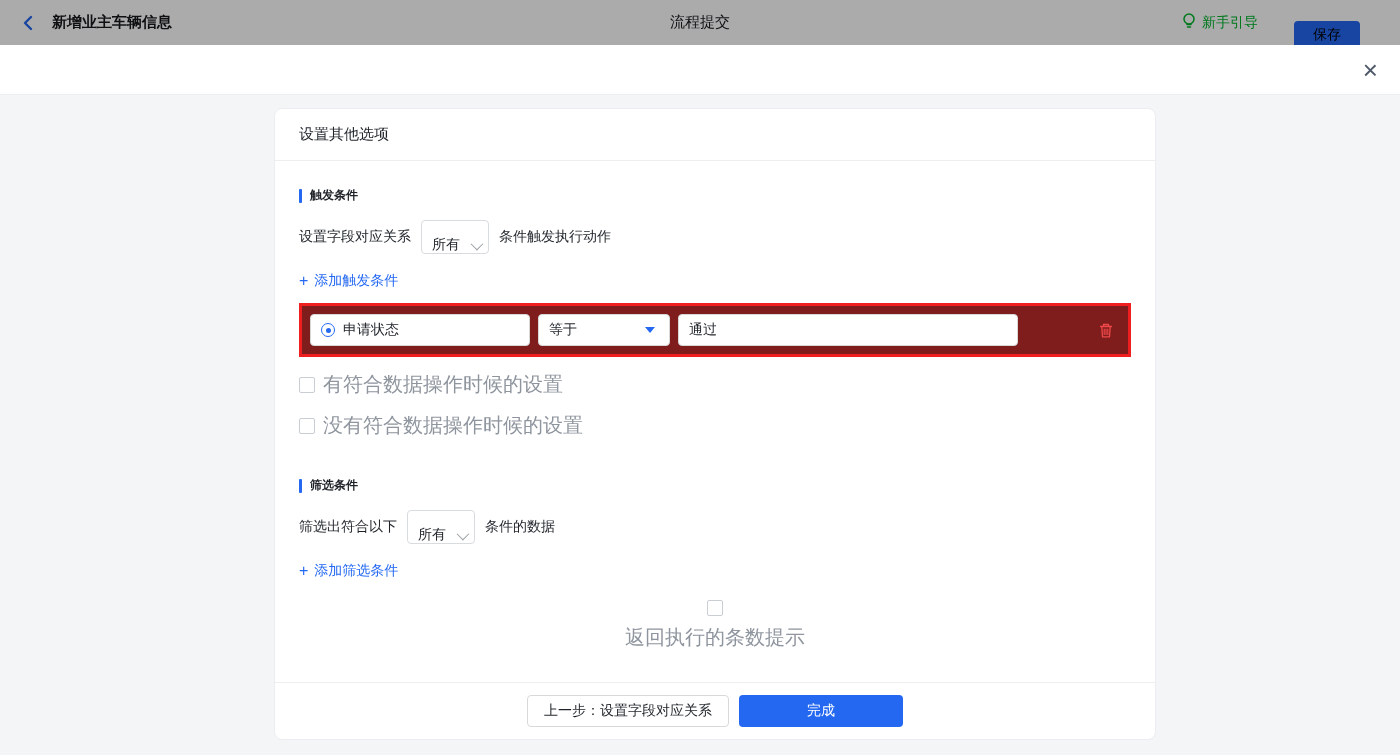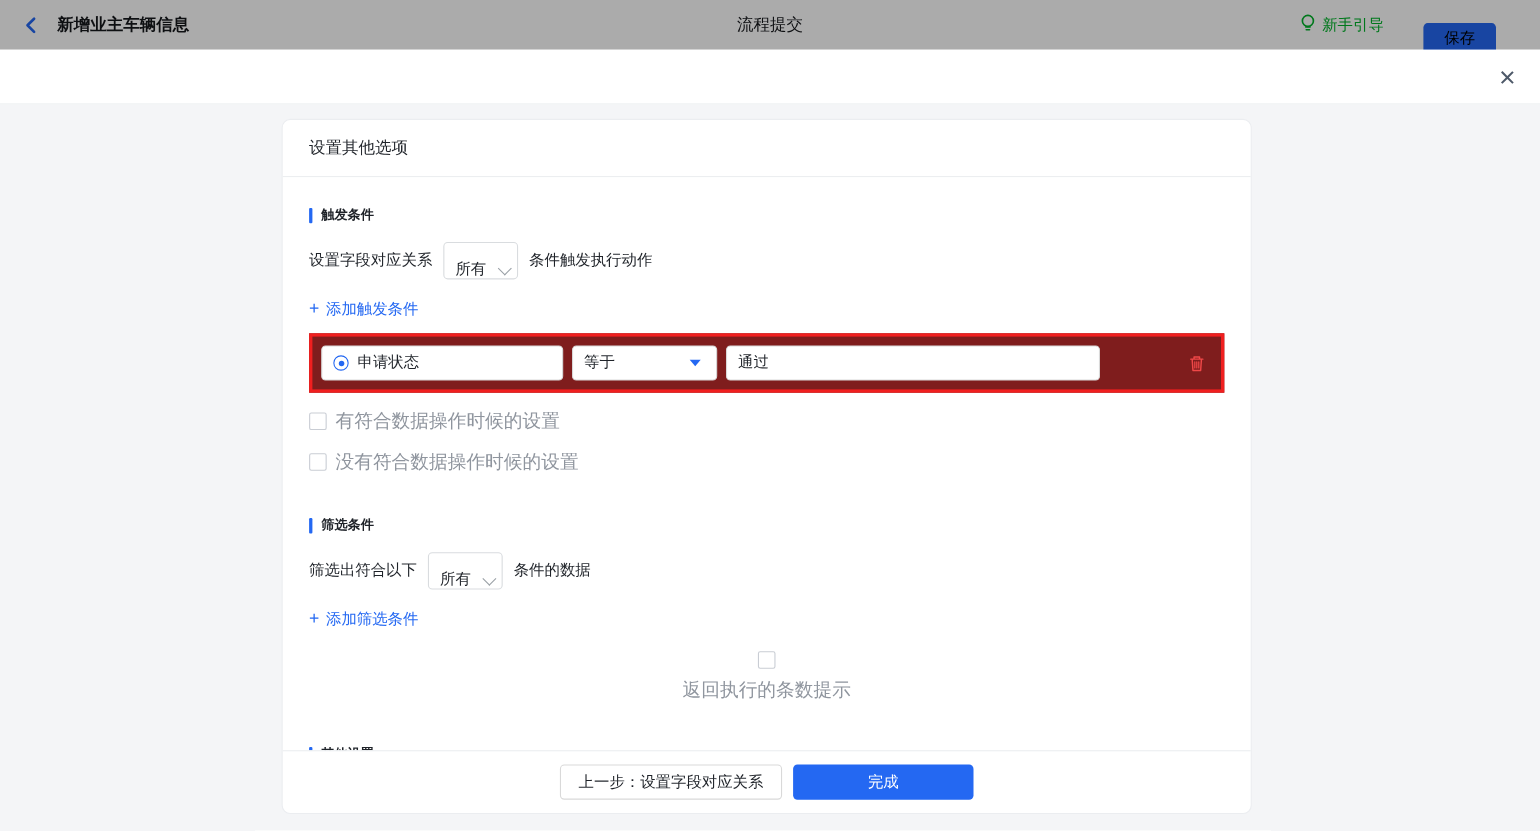--- a/index.html
+++ b/index.html
@@ -18,21 +18,21 @@
   .guide { display: flex; align-items: center; gap: 6px; color: #00b42a; font-size: 14px; cursor: pointer; }
   .save-btn { width: 66px; height: 29px; background: #2468f2; color: #000000; border: none; border-radius: 4px; font-size: 14px; cursor: pointer; font-family: Liberation Sans, sans-serif; margin-top: 25px; }
 
   
   .modal-header { position: relative; height: 50px; background: #fff; border-bottom: 1px solid #eceef0; display: flex; align-items: center; justify-content: center; }
   .modal-title { font-size: 18px; font-weight: 600; color: #1c1f23; }
   .modal-close { position: absolute; right: 22px; top: 50%; transform: translateY(-50%); font-size: 26px; line-height: 1; color: #4e5969; cursor: pointer; font-weight: 300; }
 
   
   .modal-body { position: relative; height: 660px; background: #f4f5f7; }
-  .card { position: absolute; left: 256px; top: 13px; width: 882px; height: 632px; background: #fff; border: 1px solid #ebedf0; border-radius: 8px; display: flex; flex-direction: column; }
+  .card { position: absolute; left: 274px; top: 13px; width: 882px; height: 632px; background: #fff; border: 1px solid #ebedf0; border-radius: 8px; display: flex; flex-direction: column; }
   .card-header { height: 52px; flex: 0 0 52px; display: flex; align-items: center; padding: 0 24px; font-size: 15px; color: #1f2329; border-bottom: 1px solid #eceef0; }
   .card-body { flex: 1; padding: 26px 24px 0 24px; overflow: hidden; }
 
   .section-title { display: flex; align-items: center; gap: 8px; margin-bottom: 16px; }
   .section-bar { width: 3px; height: 14px; background: #2468f2; border-radius: 1px; }
   .section-label { font-size: 12px; font-weight: 700; color: #1f2329; }
 
   .sentence { display: flex; align-items: center; gap: 10px; font-size: 14px; color: #1f2329; }
   .mini-select { display: inline-flex; align-items: center; justify-content: space-between; width: 68px; height: 34px; padding: 16px 8px 0 10px; border: 1px solid #d9dcdf; border-radius: 4px; background: #fff; cursor: pointer; }
   .chev-down { width: 9px; height: 9px; border-right: 1.5px solid #9aa0a6; border-bottom: 1.5px solid #9aa0a6; transform: rotate(45deg) translateY(-2px); }
@@ -44,21 +44,21 @@
   .field-box { width: 220px; height: 32px; background: #fff; border: 1px solid #d9d9d9; border-radius: 4px; display: flex; align-items: center; gap: 8px; padding: 0 10px; cursor: pointer; }
   .radio-ic { width: 14px; height: 14px; border: 1.5px solid #2468f2; border-radius: 50%; display: inline-flex; align-items: center; justify-content: center; flex: 0 0 14px; }
   .radio-ic::after { content: ""; width: 5px; height: 5px; border-radius: 50%; background: #2468f2; }
   .op-box { width: 132px; height: 32px; background: #fff; border: 1px solid #d9d9d9; border-radius: 4px; display: flex; align-items: center; justify-content: space-between; padding: 0 10px; cursor: pointer; }
   .caret-solid { width: 0; height: 0; border-left: 5px solid transparent; border-right: 5px solid transparent; border-top: 6px solid #2468f2; margin-right: 4px; }
   .val-input { width: 340px; height: 32px; border: 1px solid #d9d9d9; border-radius: 4px; padding: 0 10px; font-size: 14px; font-family: inherit; color: #1f2329; background: #fff; outline: none; }
   .trash { margin-left: auto; margin-right: 6px; cursor: pointer; display: inline-flex; }
 
   .check-row { display: flex; align-items: center; gap: 8px; margin-top: 14px; }
   .checkbox { width: 16px; height: 16px; border: 1px solid #c9cdd4; border-radius: 2px; background: #fff; cursor: pointer; flex: 0 0 16px; }
-  .check-label { font-size: 17px; color: #8f959e; }
+  .check-label { font-size: 20px; color: #8f959e; }
 
   .section-gap { margin-top: 38px; }
 
   .help-ic { width: 16px; height: 16px; border: 1px solid #2468f2; border-radius: 50%; color: #2468f2; font-size: 11px; display: inline-flex; align-items: center; justify-content: center; margin-left: 6px; cursor: pointer; }
 
   .card-footer { flex: 0 0 57px; border-top: 1px solid #eceef0; display: flex; align-items: center; justify-content: center; gap: 10px; }
   .prev-btn { height: 32px; padding: 0 16px; background: #fff; border: 1px solid #d9d9d9; border-radius: 4px; font-size: 14px; color: #1f2329; cursor: pointer; font-family: inherit; }
   .done-btn { width: 164px; height: 32px; background: #2468f2; border: none; border-radius: 4px; font-size: 14px; color: #fff; cursor: pointer; font-family: inherit; }
 </style>
 </head>

